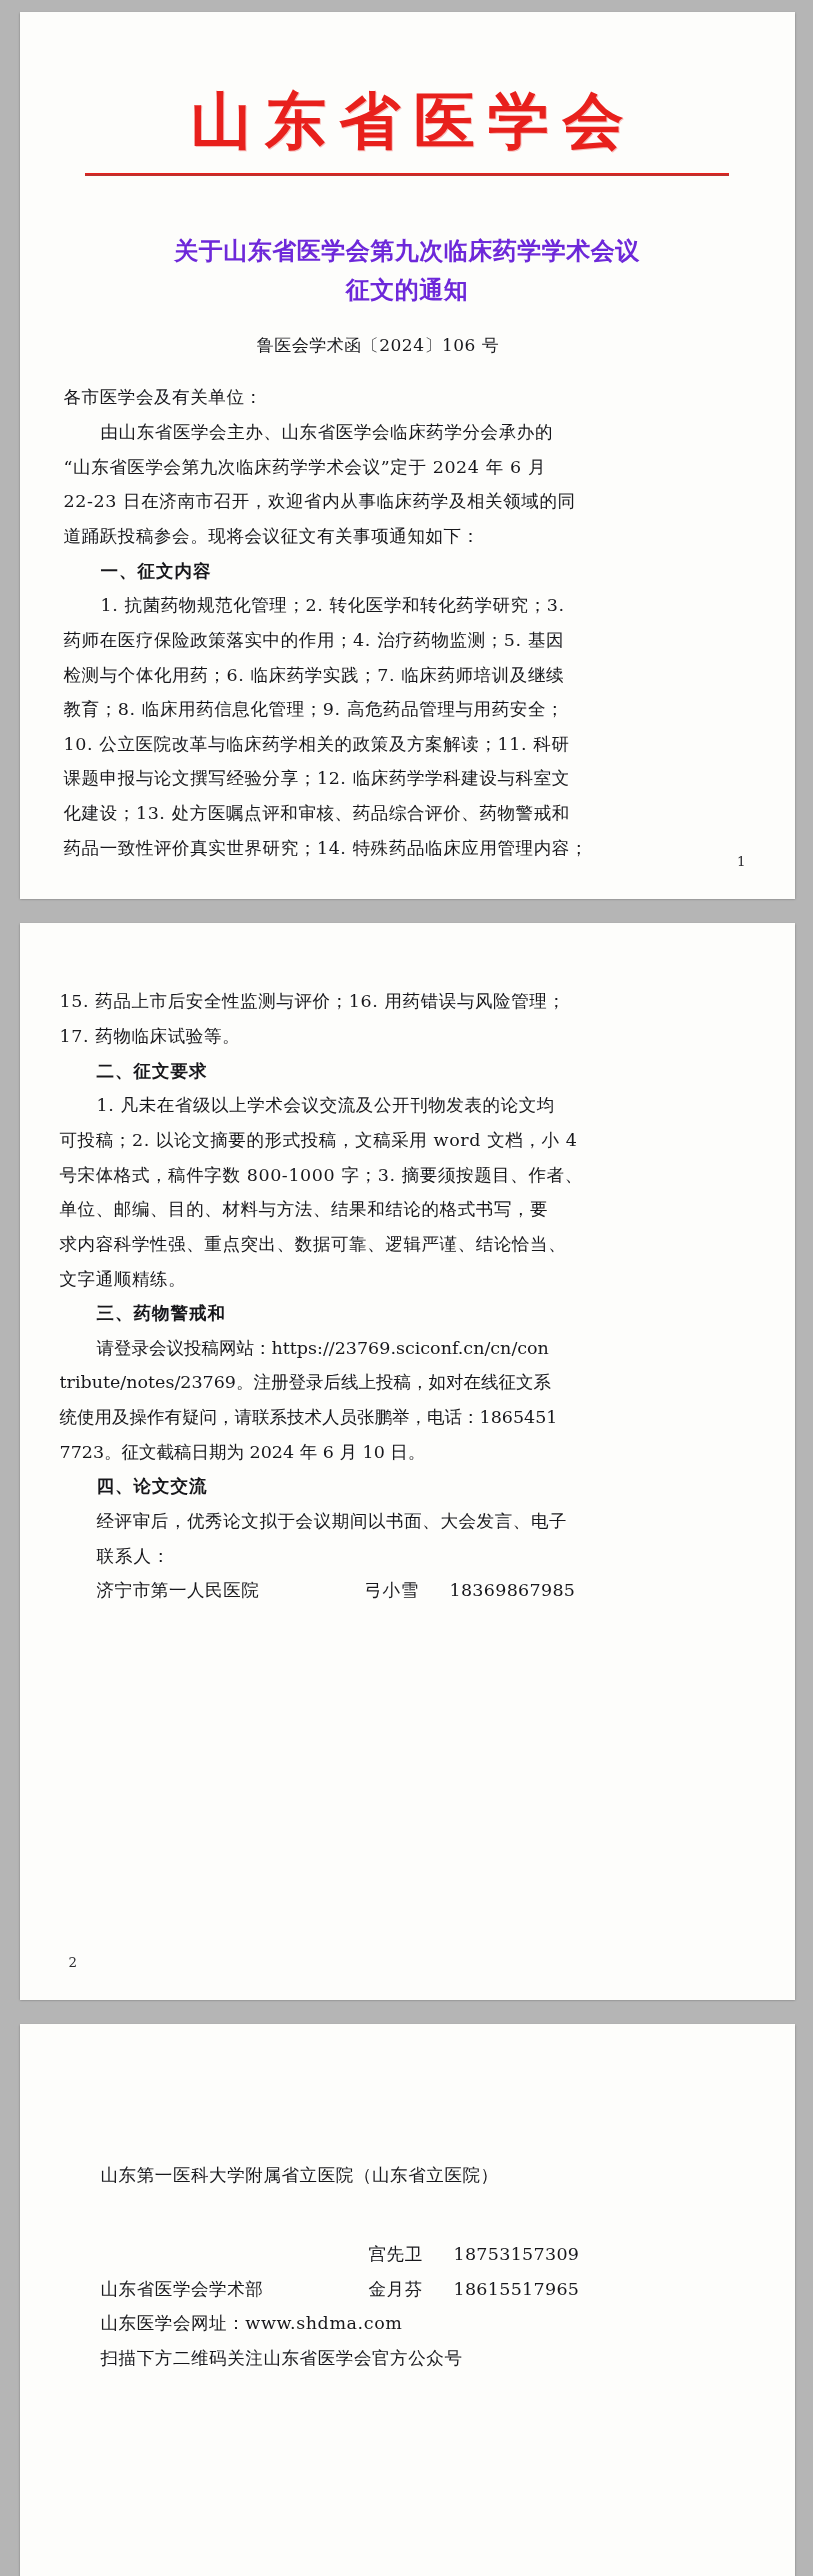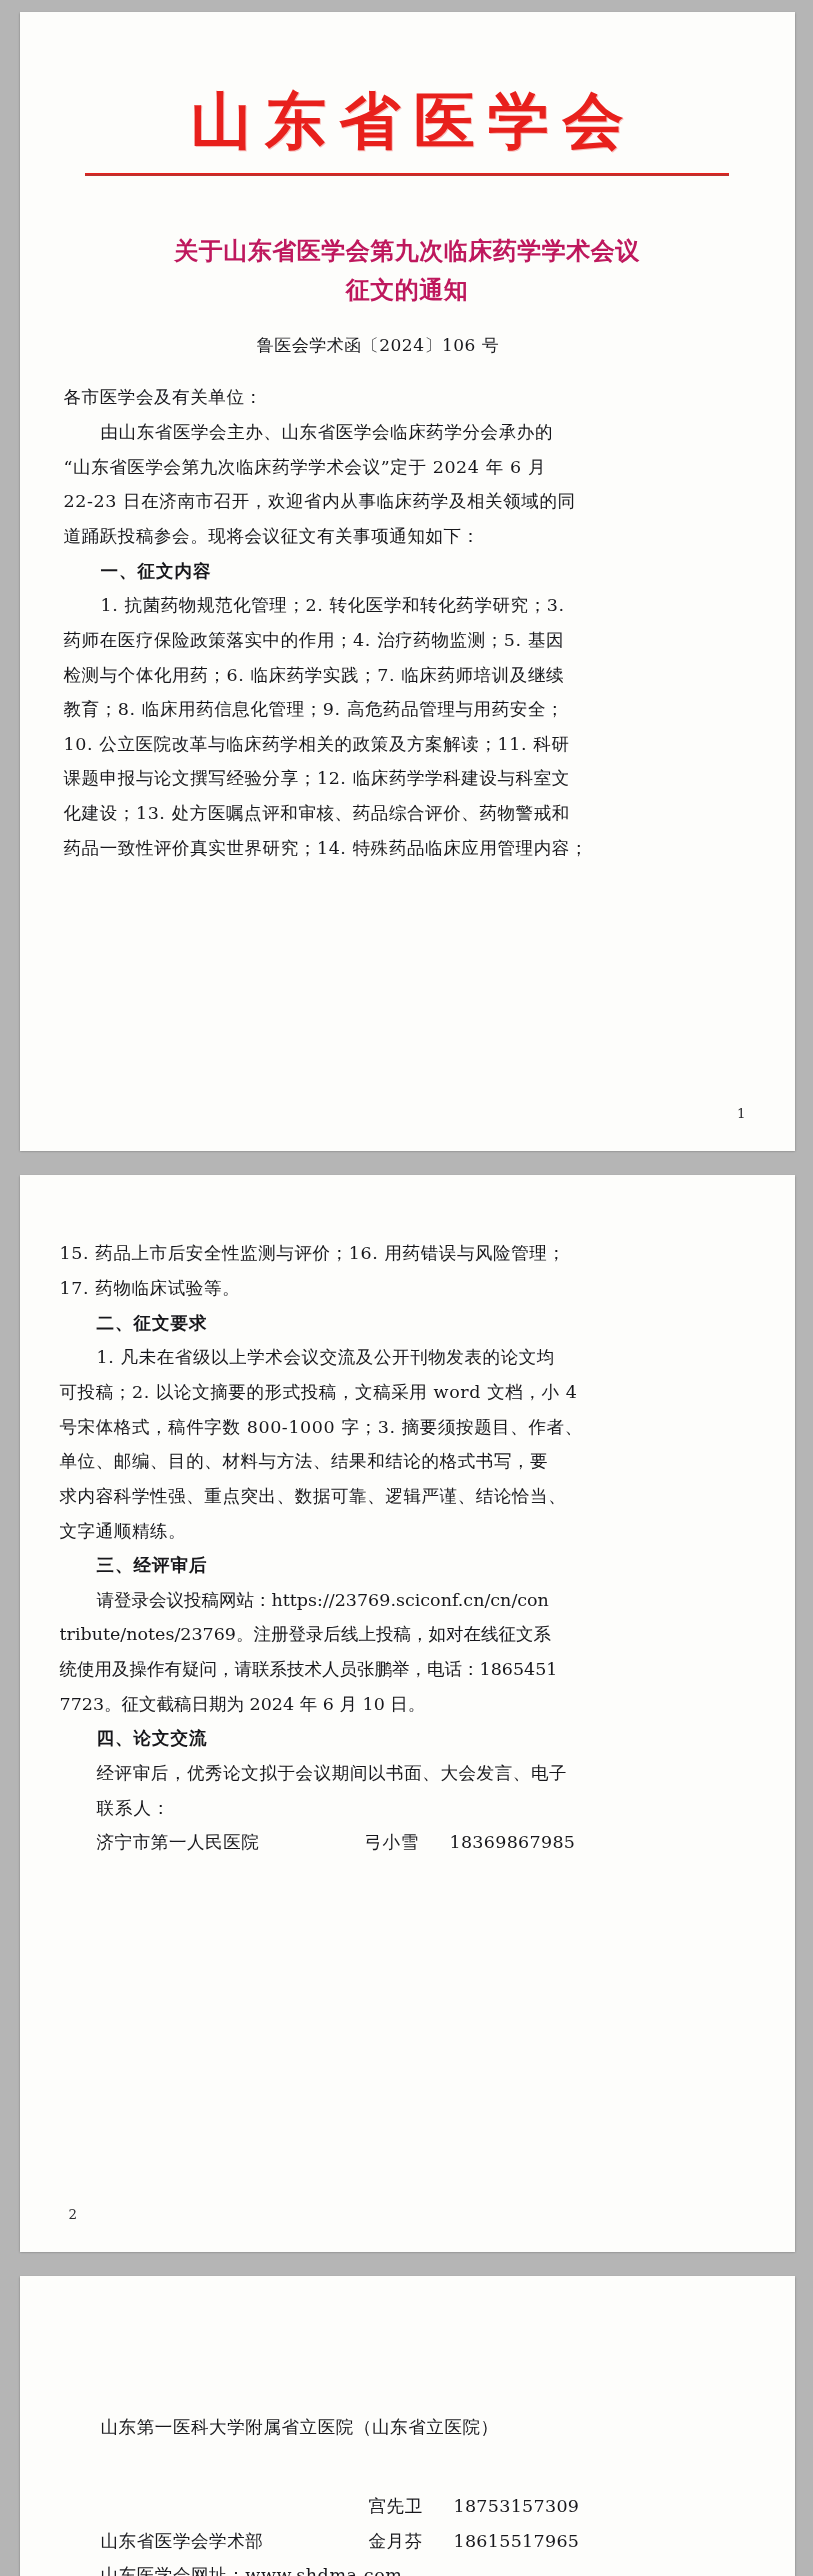--- a/index.html
+++ b/index.html
@@ -17,21 +17,21 @@
     padding: 12.4px 0 20.6px 0;
   }
   .page {
     width: 775px;
     margin: 0 auto 24px auto;
     background: #fdfdfb;
     position: relative;
     box-shadow: 0 0.5px 2.1px rgba(0,0,0,.35);
     overflow: hidden;
   }
-  .page-1 { height: 1139px; padding: 0 44px; }
+  .page-1 { height: 887px; padding: 0 44px; }
   .page-2 { height: 1077px; padding: 0 40px; }
   .page-3 { height: 1108px; padding: 0 44px; }
 
   
   .letterhead {
     padding-top: 77px;
     text-align: center;
   }
   .letterhead-title {
     color: #e8201c;
@@ -52,21 +52,21 @@
   }
 
   
   .doc-title {
     margin-top: 56px;
     text-align: center;
     font-family: "DejaVu Serif", "Liberation Serif", serif;
     font-weight: bold;
     font-size: 24px;
     line-height: 1.62;
-    color: #be185d;
+    color: #6d28d9;
     letter-spacing: 0.5px;
   }
   .doc-number {
     margin-top: 25px;
     text-align: center;
     padding-right: 58px;
     font-family: "DejaVu Serif", "Liberation Serif", serif;
     font-size: 17px;
     color: #18181c;
     letter-spacing: 0.5px;
@@ -167,21 +167,21 @@
 
       <div class="ln heading">二、征文要求</div>
 
       <div class="ln indent">1. 凡未在省级以上学术会议交流及公开刊物发表的论文均</div>
       <div class="ln">可投稿；2. 以论文摘要的形式投稿，文稿采用 word 文档，小 4</div>
       <div class="ln">号宋体格式，稿件字数 800-1000 字；3. 摘要须按题目、作者、</div>
       <div class="ln">单位、邮编、目的、材料与方法、结果和结论的格式书写，要</div>
       <div class="ln">求内容科学性强、重点突出、数据可靠、逻辑严谨、结论恰当、</div>
       <div class="ln">文字通顺精练。</div>
 
-      <div class="ln heading">三、经评审后</div>
+      <div class="ln heading">三、药物警戒和</div>
 
       <div class="ln indent tight">请登录会议投稿网站：https://23769.sciconf.cn/cn/con</div>
       <div class="ln tight">tribute/notes/23769。注册登录后线上投稿，如对在线征文系</div>
       <div class="ln tight">统使用及操作有疑问，请联系技术人员张鹏举，电话：1865451</div>
       <div class="ln tight">7723。征文截稿日期为 2024 年 6 月 10 日。</div>
 
       <div class="ln heading">四、论文交流</div>
 
       <div class="ln indent">经评审后，优秀论文拟于会议期间以书面、大会发言、电子</div>
 

